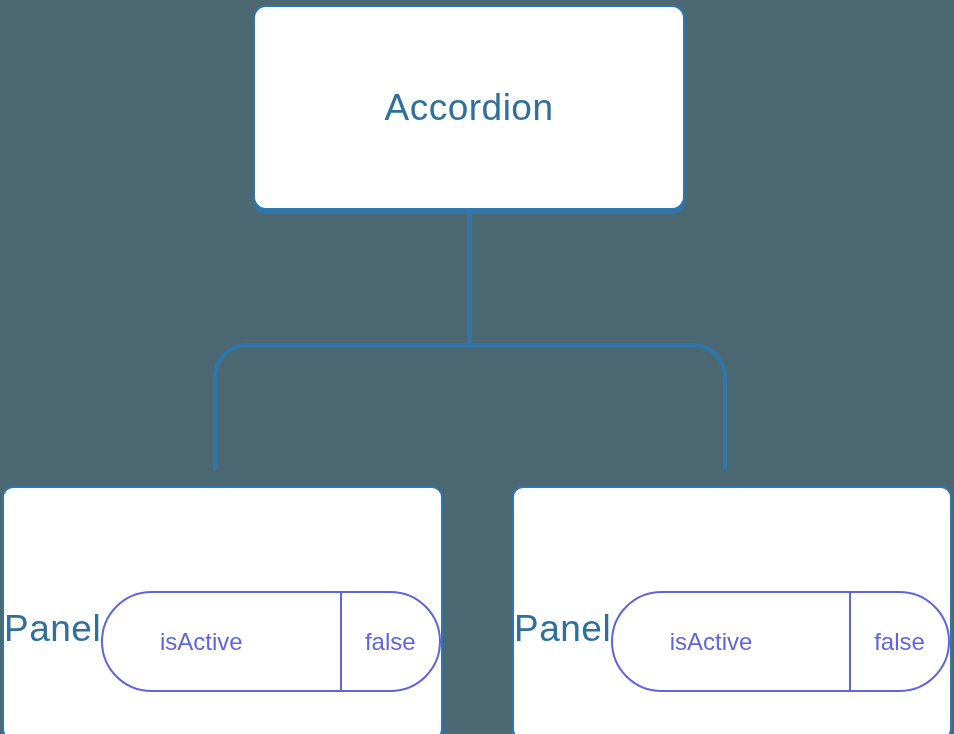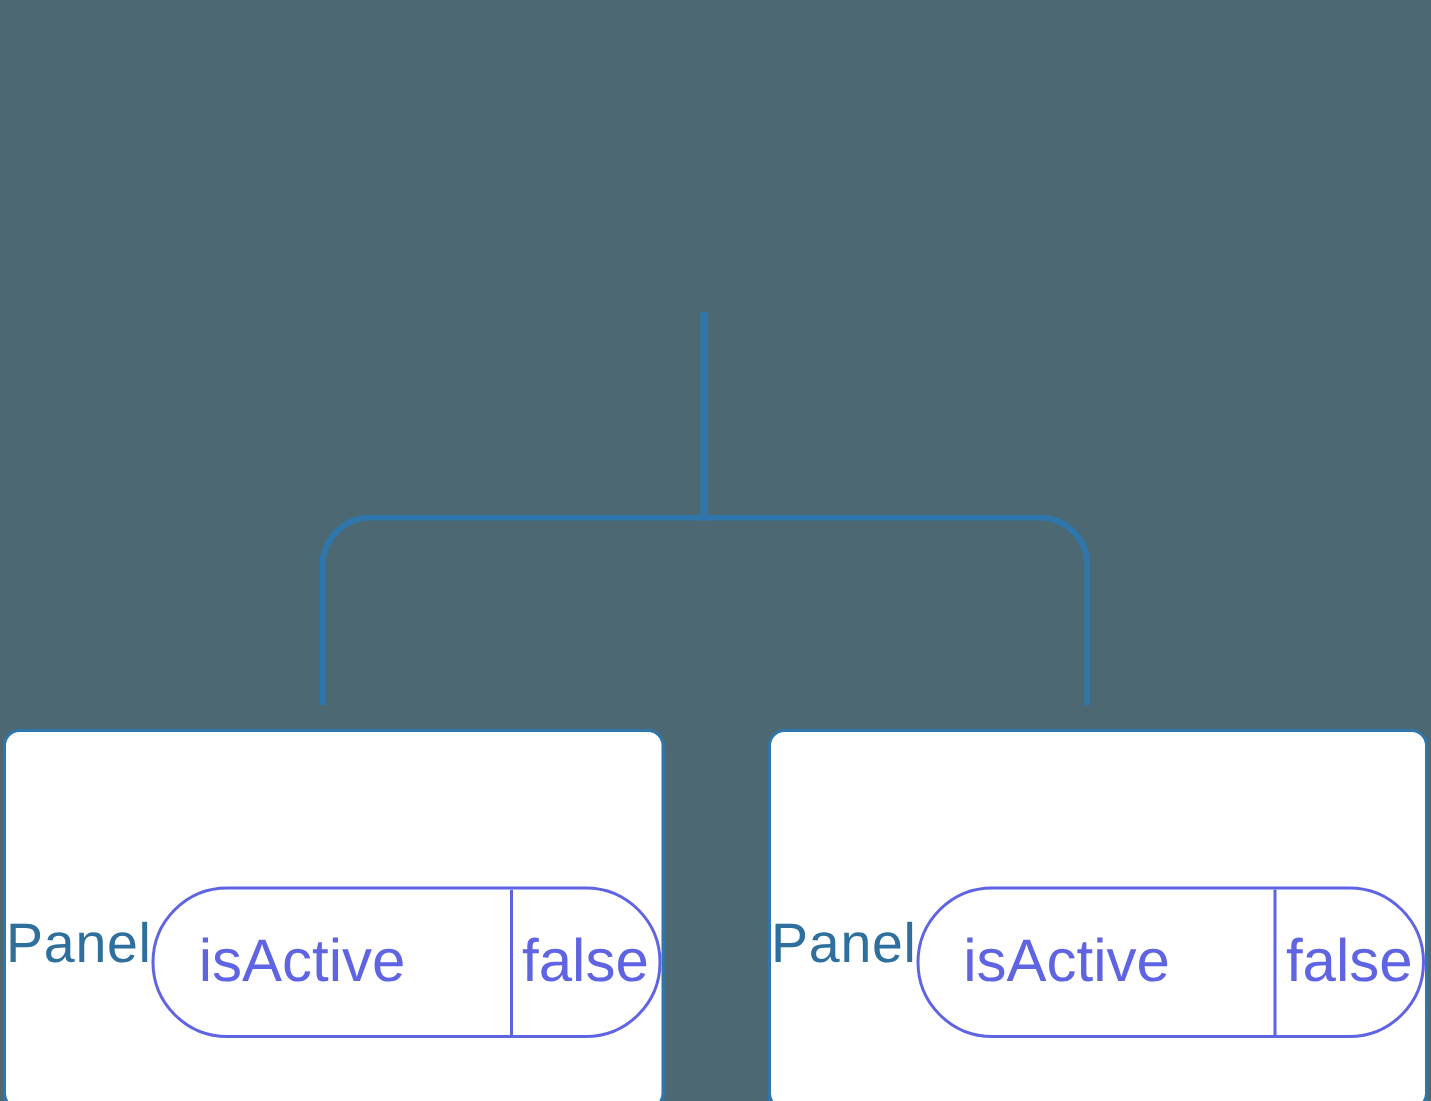--- a/index.html
+++ b/index.html
@@ -76,38 +76,41 @@
     box-sizing:border-box;
     width:366px;height:101px;
     border:2px solid var(--purple);
     border-radius:51px;
     display:flex;
     overflow:hidden;
   }
   .pill-cell{
     display:flex;align-items:center;justify-content:center;
     color:var(--purple);
-    font-size:40px;
+    font-size:24px;
     font-weight:500;
   }
   .pill-key{flex:0 0 58.5%;}
   .pill-value{
     flex:1 1 auto;
     border-left:2px solid var(--purple);
     margin-left:40px;
   }
 </style>
 </head>
 <body>
 
 <div class="canvas">
 
   <div class="stem"></div>
   <div class="bracket"></div>
 
+  <div class="node node-root">
+    <span class="node-title">Accordion</span>
+  </div>
 
   <div class="node node-panel left">
     <span class="node-title panel-title">Panel</span>
     <div class="pill">
       <span class="pill-cell pill-key">isActive</span>
       <span class="pill-cell pill-value">false</span>
     </div>
   </div>
 
   <div class="node node-panel right">

